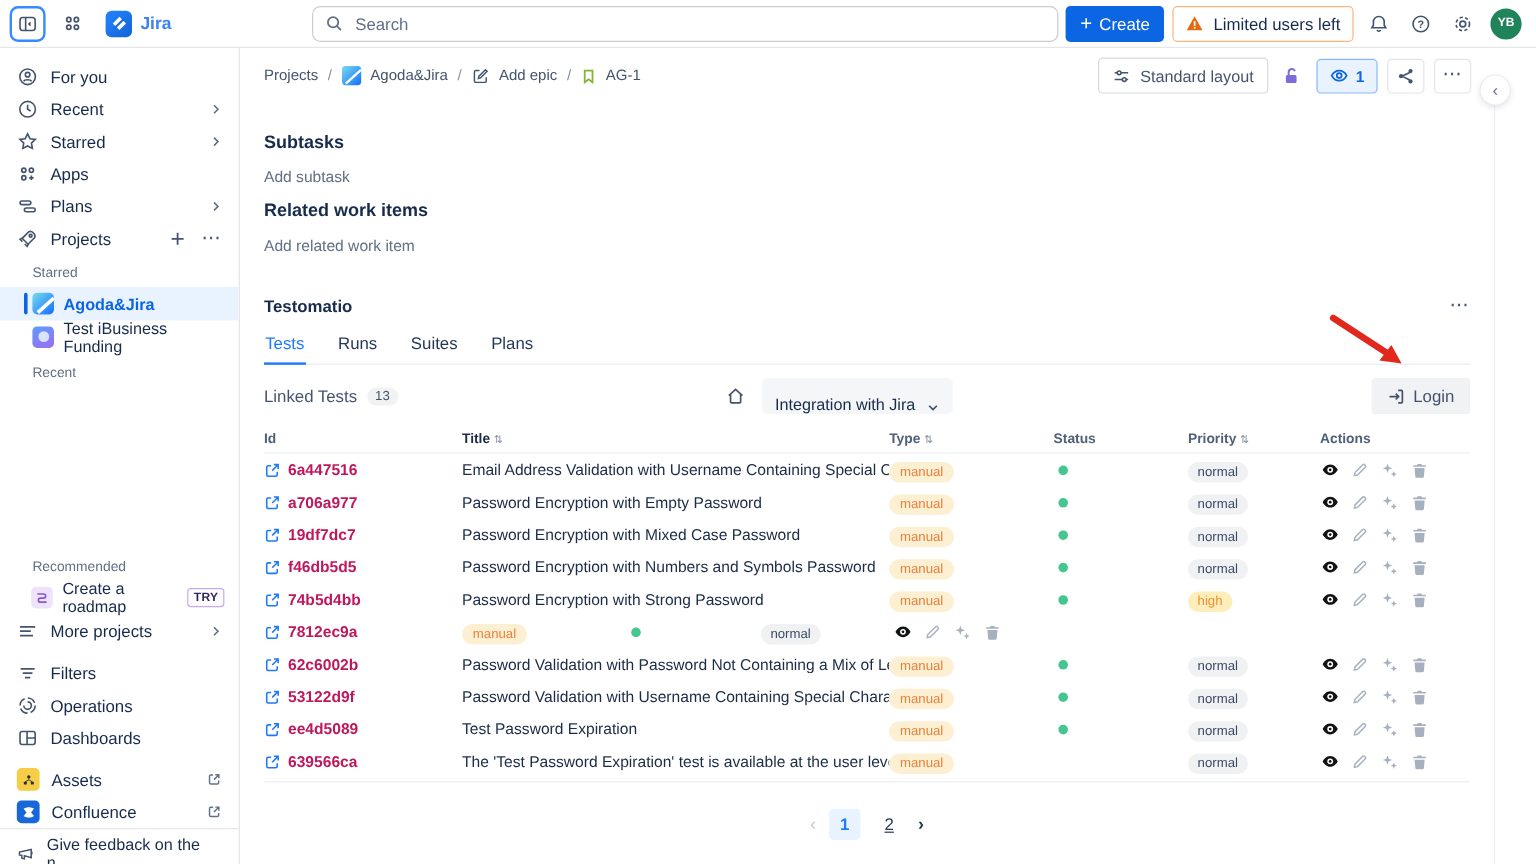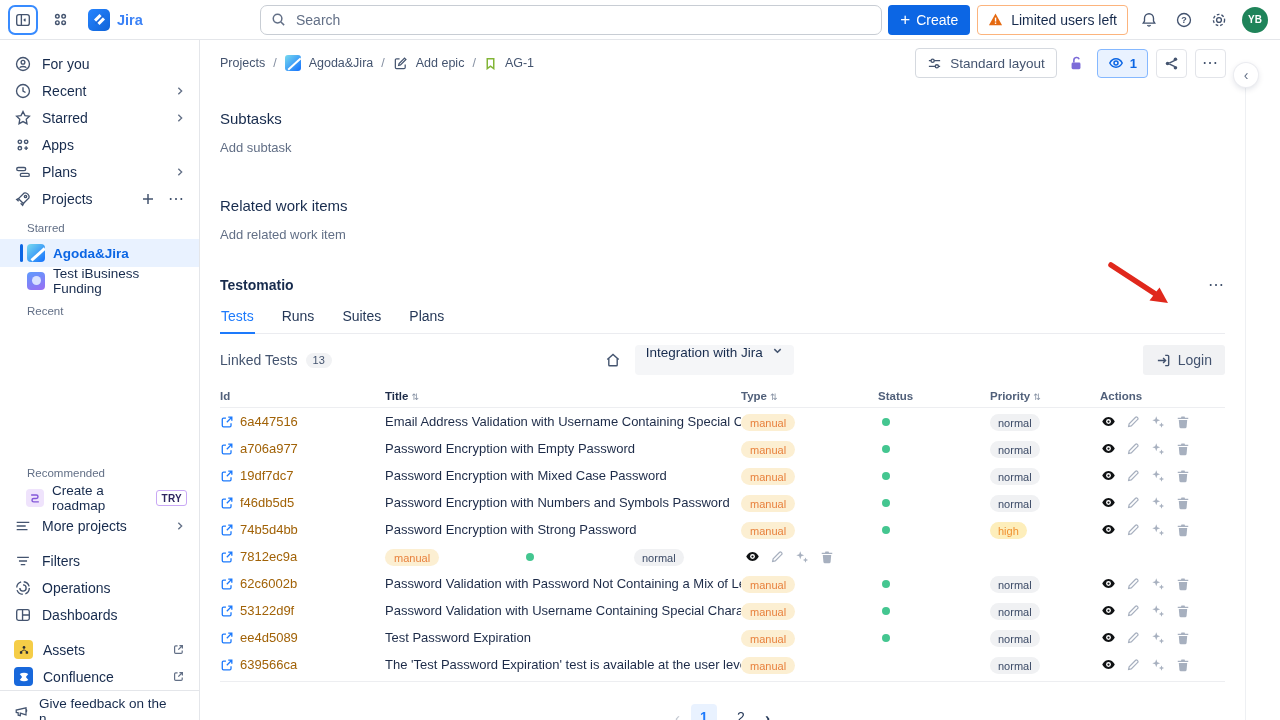--- a/index.html
+++ b/index.html
@@ -69,53 +69,53 @@
   .bc-ava{width:16px;height:16px;border-radius:3px;position:relative;overflow:hidden;background:linear-gradient(135deg,#6ed0f0 10%,#1d7afc 90%)}
   .bc-ava::after{content:"";position:absolute;left:1px;top:7.5px;width:17px;height:2px;background:#fff;transform:rotate(-42deg)}
   .bc-actions{margin-left:auto;display:flex;align-items:center;gap:8px}
   .layout-btn{height:30px;border:1px solid #d5d9df;border-radius:4px;display:flex;align-items:center;gap:8px;padding:0 11px;font-size:13.5px;color:#44546f;background:#fff}
   .lock-btn{width:24px;height:28px;display:flex;align-items:center;justify-content:center}
   .watch-btn{height:29px;border:1px solid #85b8ff;background:#e9f2ff;color:#0c66e4;border-radius:4px;display:flex;align-items:center;gap:6px;padding:0 10px;font-weight:600;font-size:13px}
   .sq-btn{width:31px;height:29px;border:1px solid #e2e4e9;border-radius:4px;display:flex;align-items:center;justify-content:center;color:#44546f;background:#fff}
   .more-glyph{font-size:16px;letter-spacing:1px;line-height:0;color:#44546f}
 
   .content{margin-left:20px;width:1005px}
-  .sec-h{font-size:15px;font-weight:400;color:#172b4d}
+  .sec-h{font-size:15px;font-weight:700;color:#172b4d}
   .h-subtasks{margin-top:24px}
   .muted-link{margin-top:13px;font-size:13px;color:#626f86;cursor:pointer}
-  .h-related{margin-top:42px}
+  .h-related{margin-top:12px}
   .panel-head{margin-top:34px;display:flex;align-items:center;justify-content:space-between}
   .panel-title{font-size:14px;font-weight:700;color:#172b4d}
   .tabs{margin-top:14px;display:flex;gap:26px;border-bottom:1px solid #ebecf0}
   .tab{font-size:14px;color:#253858;padding:0 1px 8px;cursor:pointer;border-bottom:2px solid transparent;margin-bottom:-1px}
   .tab.active{color:#1d7afc;border-bottom-color:#1d7afc}
 
   .linked-row{margin-top:10px;height:32px;display:flex;align-items:center}
   .linked-left{display:flex;align-items:center;gap:8px;font-size:14px;color:#44546f}
   .count-pill{background:#f1f2f4;border-radius:9px;padding:1.5px 7px;font-size:11px;color:#44546f}
   .linked-mid{display:flex;align-items:center;gap:10px;margin:0 auto;transform:translateX(-40px)}
   .home-btn{width:24px;height:24px;display:flex;align-items:center;justify-content:center;color:#44546f}
-  .filter-dd{height:30px;background:#f5f6f8;border-radius:4px;display:flex;align-items:flex-start;gap:9px;padding:0 11px;font-size:13.5px;color:#172b4d}
+  .filter-dd{height:30px;background:#f5f6f8;border-radius:4px;display:flex;align-items:flex-end;gap:9px;padding:0 11px;font-size:13.5px;color:#172b4d}
   .login-btn{height:30px;background:#f1f2f4;border-radius:3px;display:flex;align-items:center;gap:7px;padding:0 13px;font-size:14px;color:#42526e}
 
   .annot-arrow{position:absolute;left:905px;top:220px;z-index:7;pointer-events:none}
 
   
   .ttable{margin-top:8px;border-bottom:1px solid #edeef1;padding-bottom:3px}
   .thead{display:flex;align-items:center;height:24px;border-bottom:1px solid #edeef1;font-size:11.5px;font-weight:700;color:#51607a}
   .trow{display:flex;align-items:center;height:27px;font-size:13px}
   .cell{flex:none}
   .col-id{width:165px;display:flex;align-items:center;gap:6px}
   .col-title{width:356px;white-space:nowrap;overflow:hidden;color:#1d2b48;padding-right:8px}
   .col-type{width:137px}
   .col-status{width:112px}
   .col-priority{width:110px}
   .col-actions{width:125px;display:flex;align-items:center;gap:9px}
   .sort-ic{font-size:9px;color:#8590a2;margin-left:3px;font-weight:400}
-  .id-link{color:#a16207;font-weight:400;font-size:13px}
+  .id-link{color:#be185d;font-weight:700;font-size:13px}
   .badge-manual{background:#fcefd2;color:#e8813d;font-size:11px;border-radius:9px;padding:2.5px 9px}
   .dot{width:8px;height:8px;border-radius:50%;background:#44c690;display:inline-block;margin-left:4px}
   .pill{font-size:11px;border-radius:9px;padding:2.5px 8px}
   .pill-normal{background:#f0f1f3;color:#3b4a66}
   .pill-high{background:#fdeebb;color:#f09030}
   .act{width:16px;height:16px;display:flex;align-items:center;justify-content:center}
 
   .pagination{display:flex;justify-content:center;align-items:center;gap:11px;margin-top:22px;font-size:14px}
   .pg-prev{color:#c1c7d0;font-size:15px}
   .pg-next{color:#253858;font-size:15px;font-weight:700}

